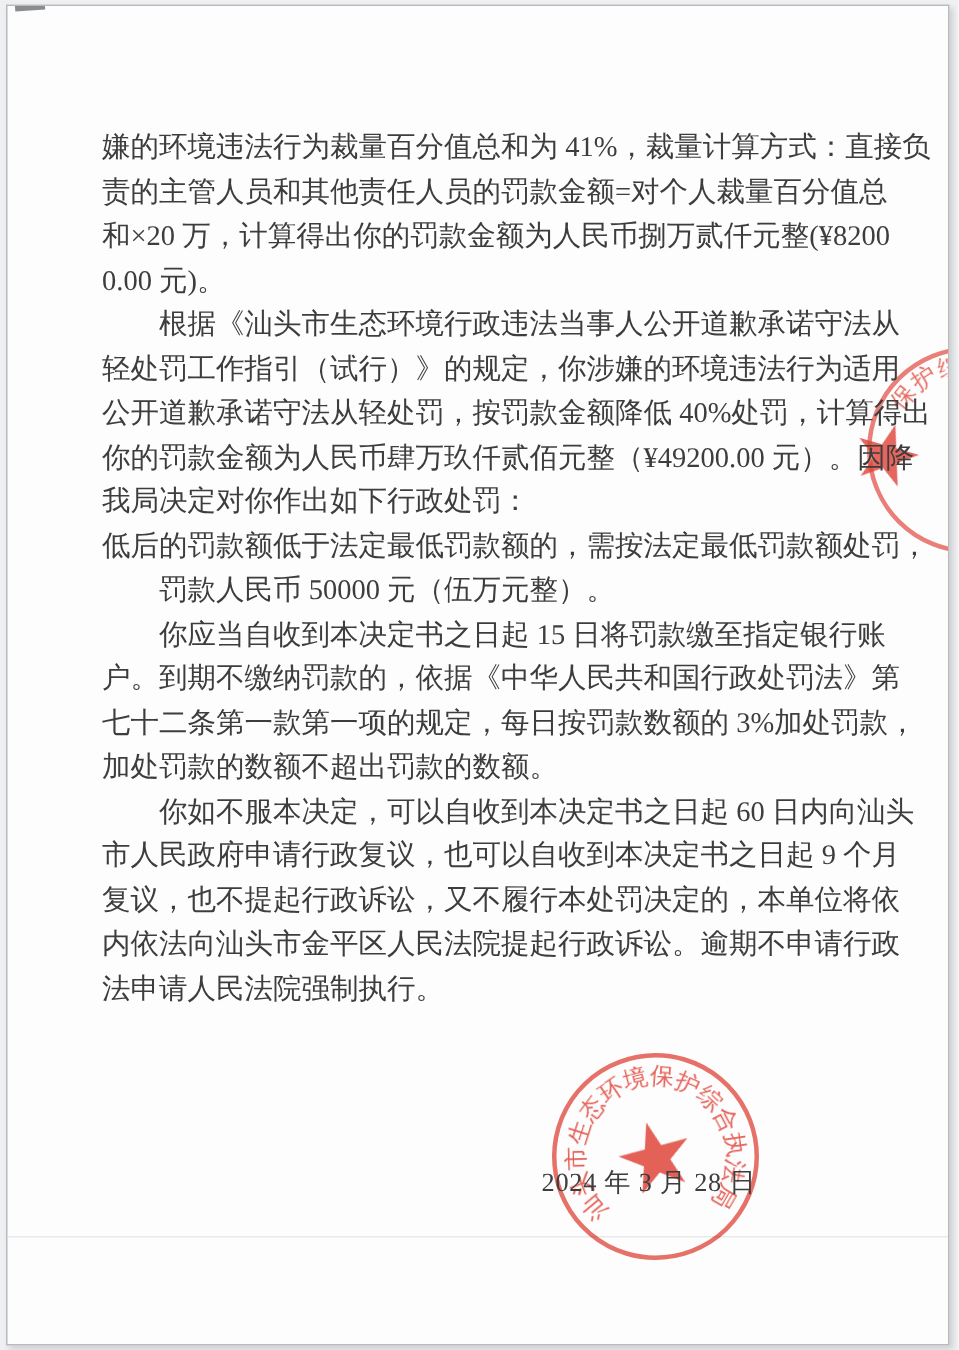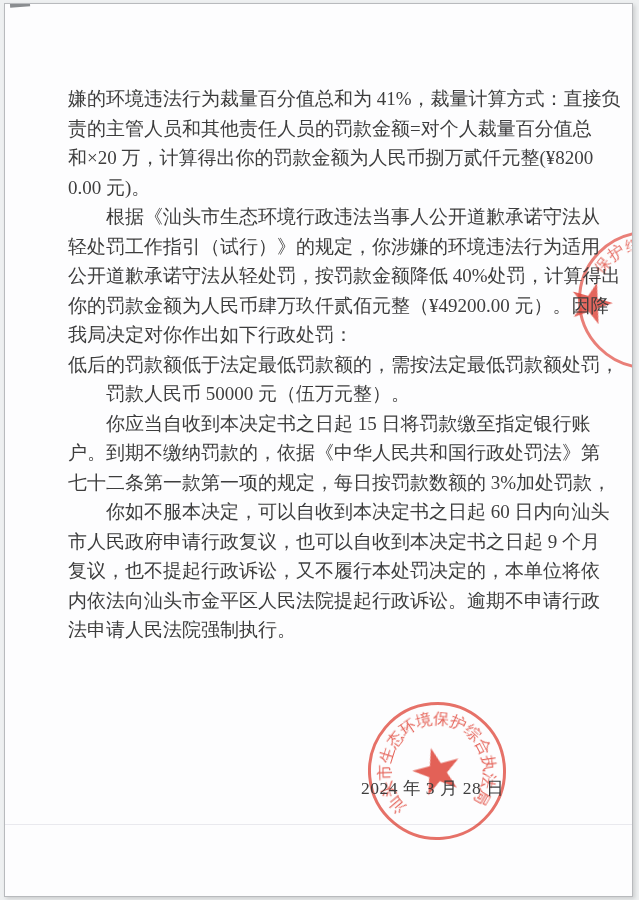--- a/index.html
+++ b/index.html
@@ -146,20 +146,21 @@
     <div class="line indent">根据《汕头市生态环境行政违法当事人公开道歉承诺守法从</div>
     <div class="line">轻处罚工作指引（试行）》的规定，你涉嫌的环境违法行为适用</div>
     <div class="line">公开道歉承诺守法从轻处罚，按罚款金额降低 40%处罚，计算得出</div>
     <div class="line">你的罚款金额为人民币肆万玖仟贰佰元整（¥49200.00 元）。因降</div>
     <div class="line last">我局决定对你作出如下行政处罚：</div>
     <div class="line">低后的罚款额低于法定最低罚款额的，需按法定最低罚款额处罚，</div>
     <div class="line indent last">罚款人民币 50000 元（伍万元整）。</div>
     <div class="line indent">你应当自收到本决定书之日起 15 日将罚款缴至指定银行账</div>
     <div class="line">户。到期不缴纳罚款的，依据《中华人民共和国行政处罚法》第</div>
     <div class="line">七十二条第一款第一项的规定，每日按罚款数额的 3%加处罚款，</div>
+    <div class="line last">加处罚款的数额不超出罚款的数额。</div>
     <div class="line indent">你如不服本决定，可以自收到本决定书之日起 60 日内向汕头</div>
     <div class="line">市人民政府申请行政复议，也可以自收到本决定书之日起 9 个月</div>
     <div class="line">复议，也不提起行政诉讼，又不履行本处罚决定的，本单位将依</div>
     <div class="line">内依法向汕头市金平区人民法院提起行政诉讼。逾期不申请行政</div>
     <div class="line last">法申请人民法院强制执行。</div>
   </div>
 
   <div class="signature sig-date">2024 年 3 月 28 日</div>
 
 </div>

